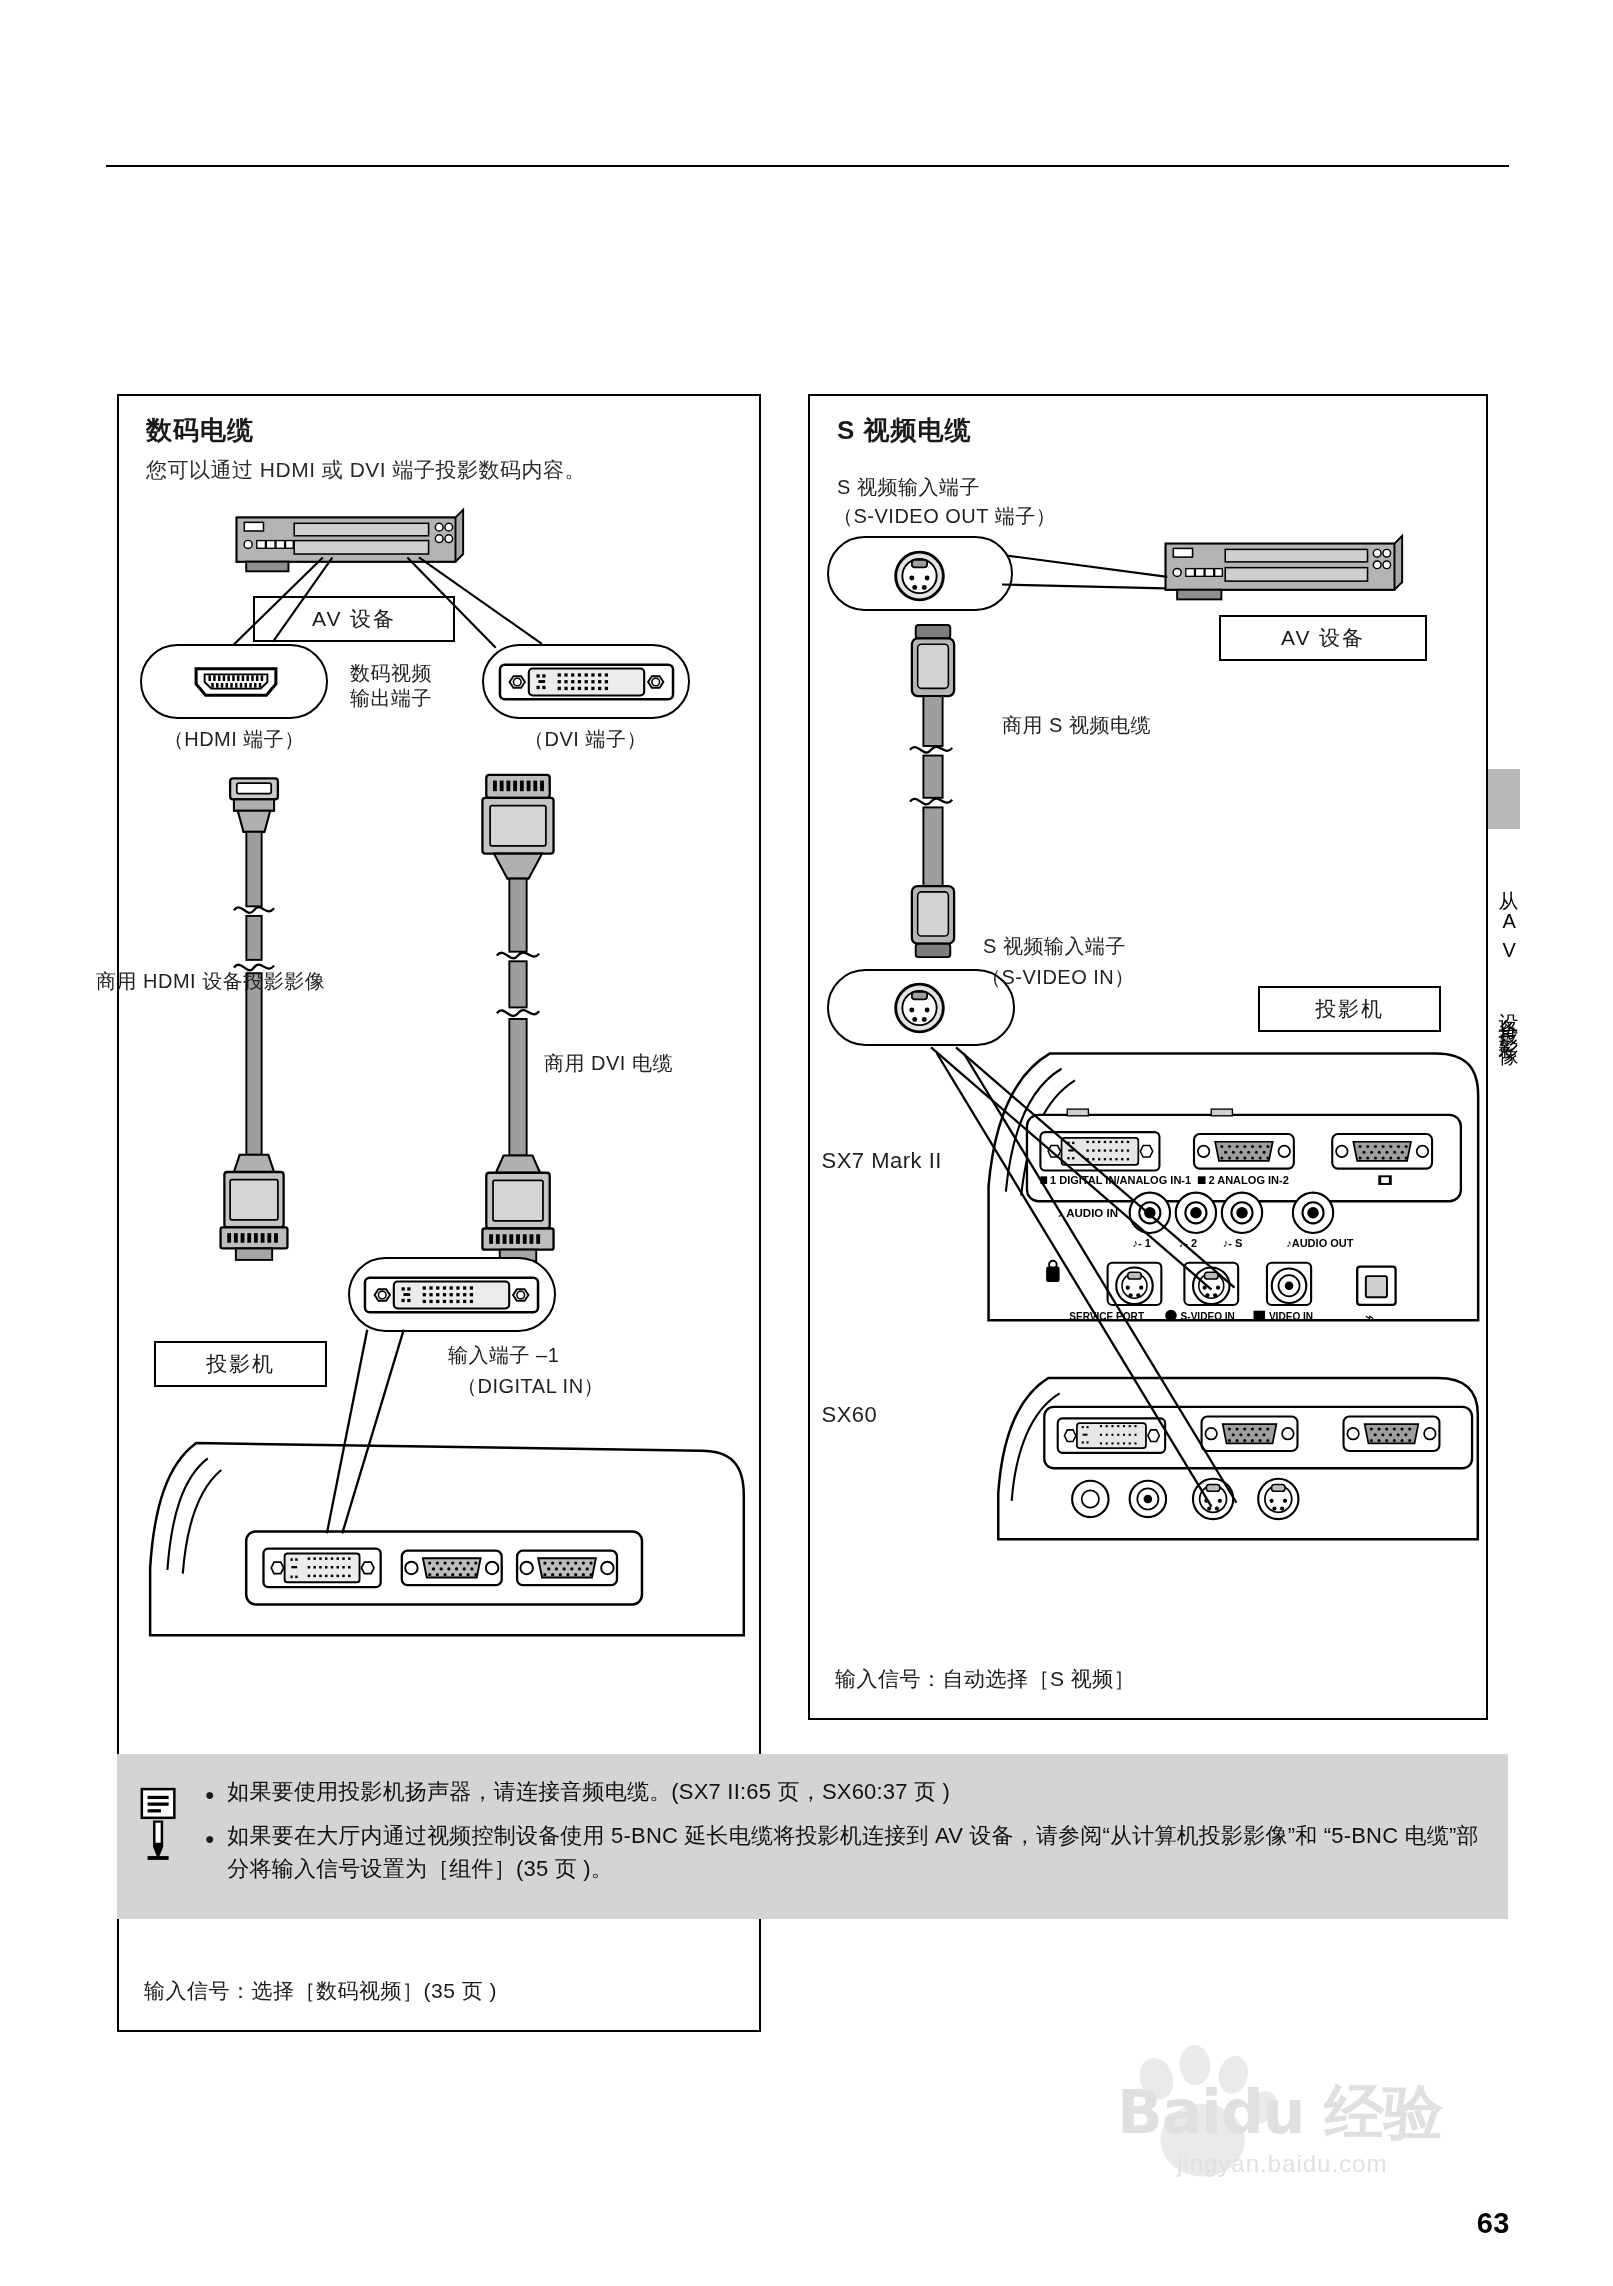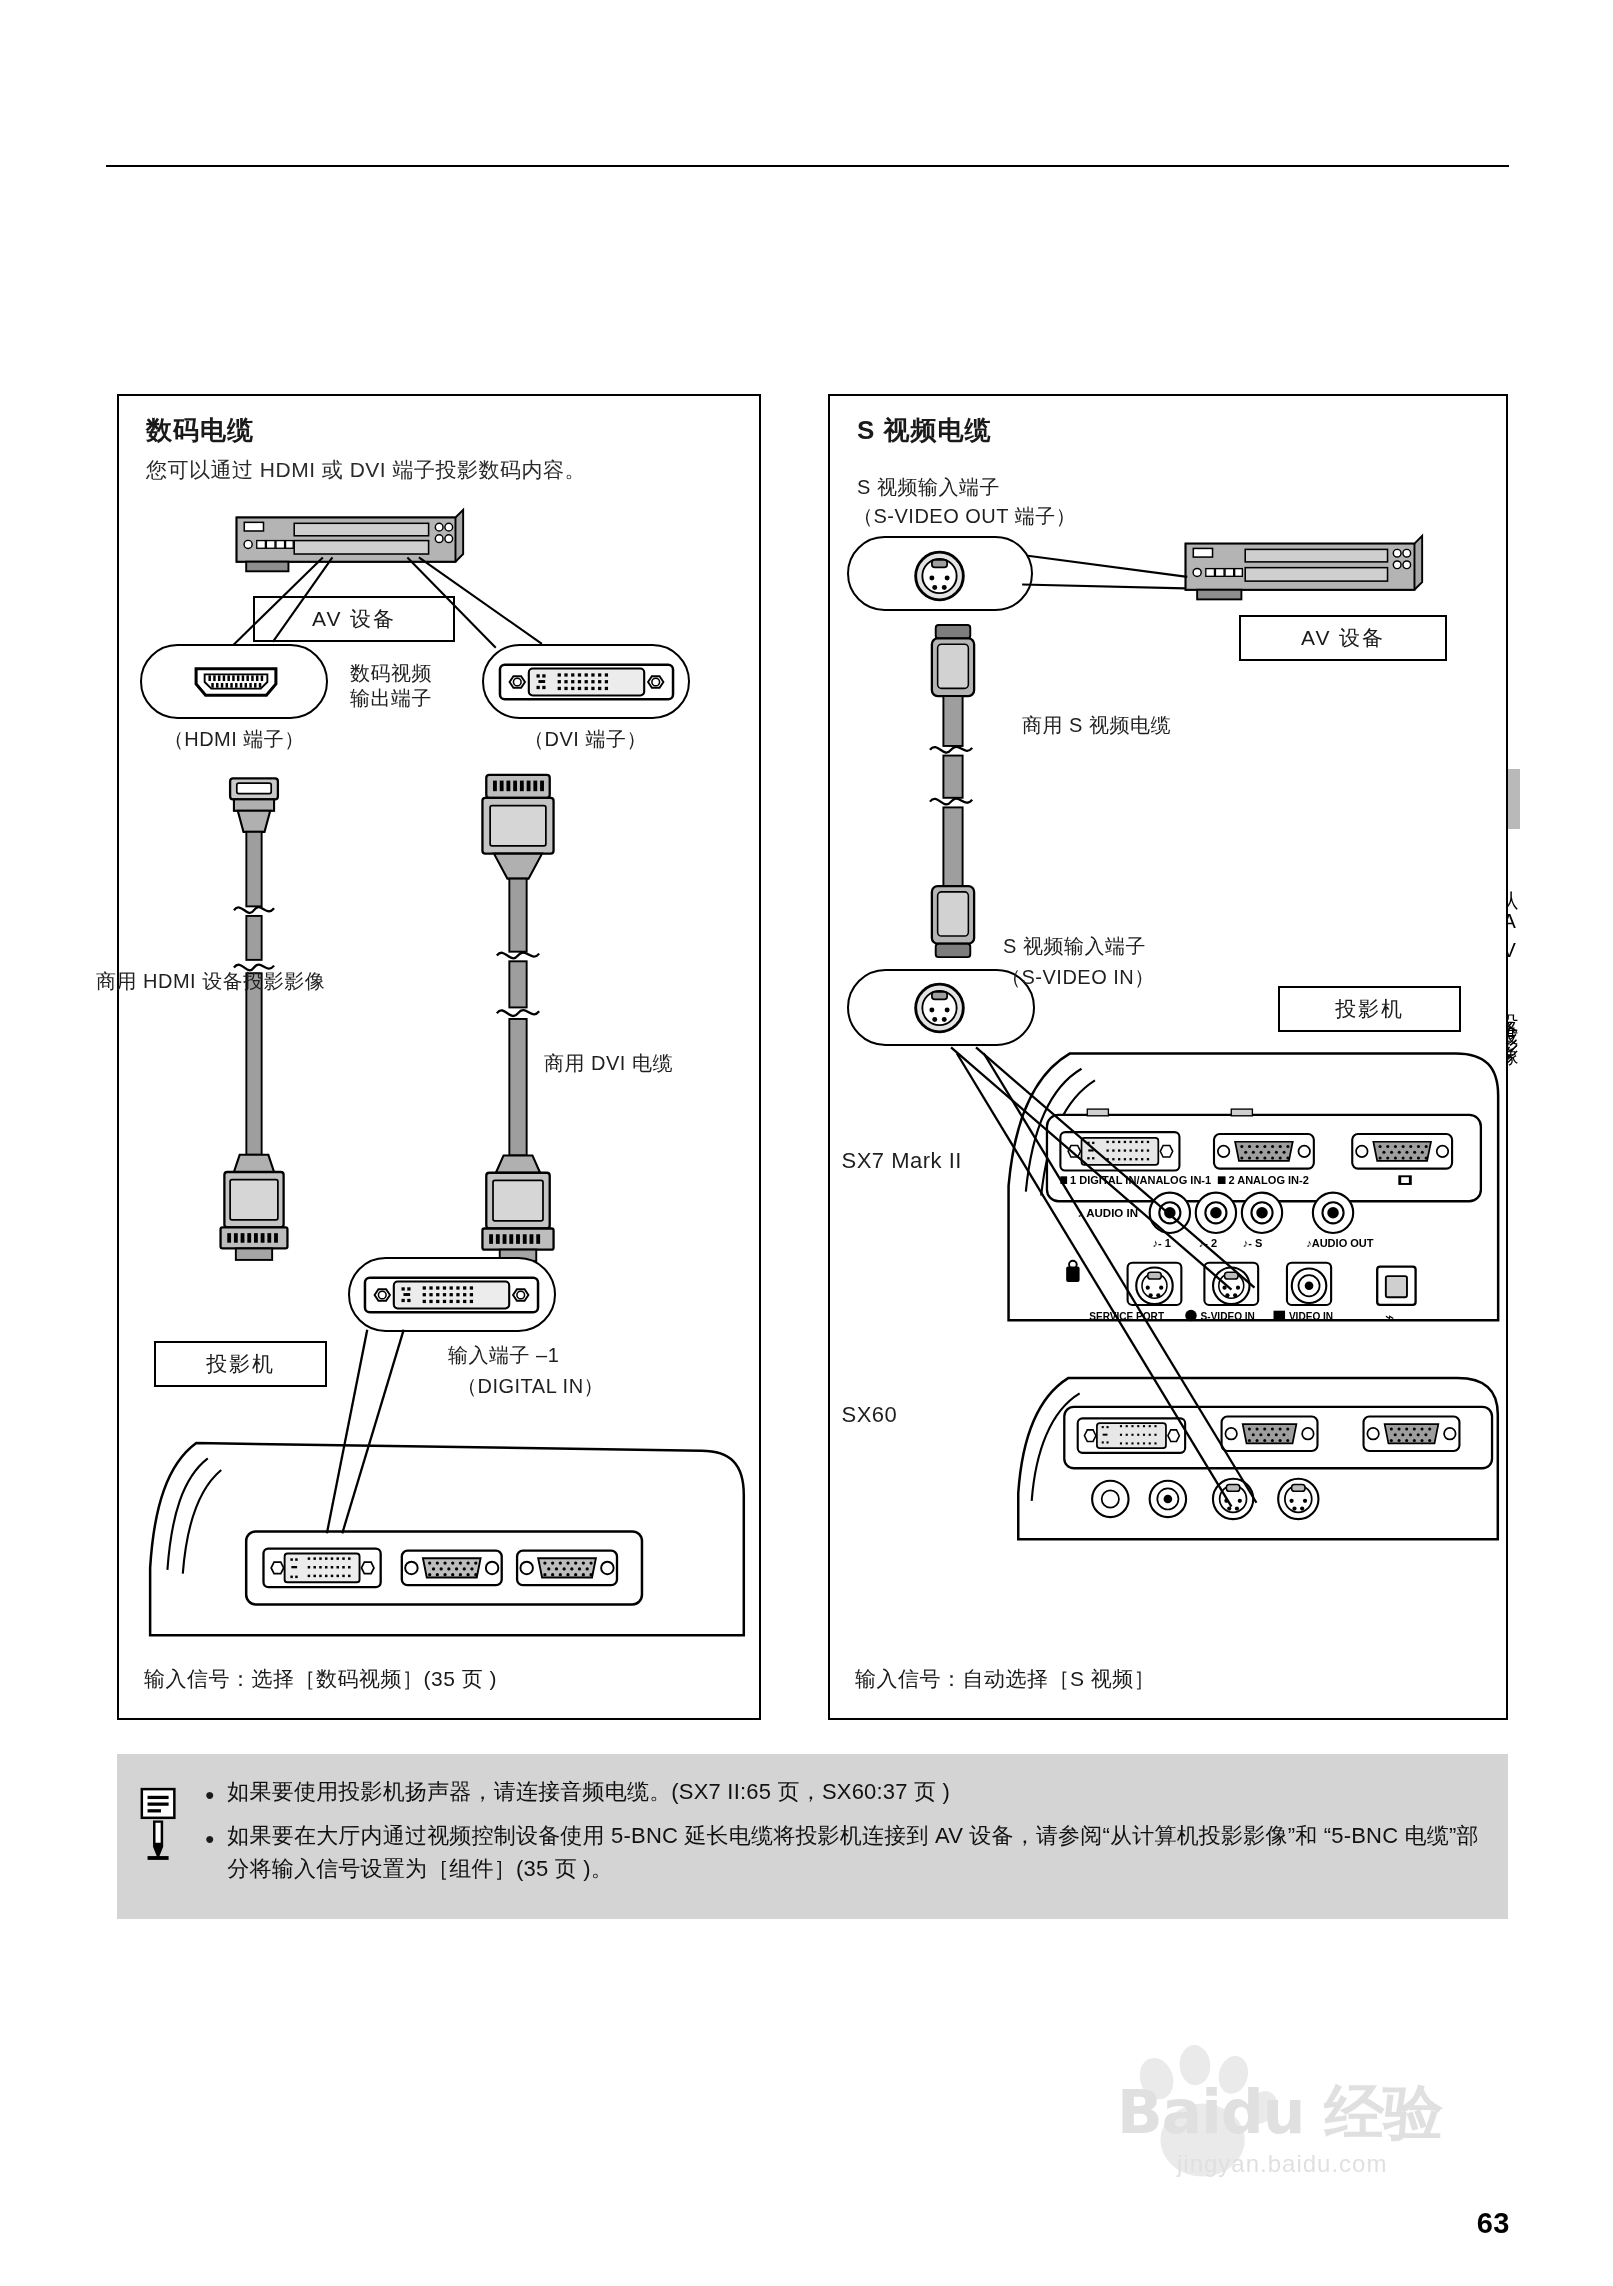--- a/index.html
+++ b/index.html
@@ -40,22 +40,22 @@
     font-size:20px; letter-spacing:6.7px; color:#000;
     white-space:nowrap;
   }
 
   
   .panel{
     position:absolute;
     border:2.4px solid #000;
     background:#fff;
   }
-  #panel-digital{ left:117px; top:394px; width:644px; height:1326px; }
-  #panel-svideo { left:828px;  top:394px; width:680px; height:1326px; }
+  #panel-digital{ left:117px; top:394px; width:644px; height:1638px; }
+  #panel-svideo { left:808px;  top:394px; width:680px; height:1326px; }
 
   .panel-title{
     position:absolute; left:27px; top:17.3px;
     font-size:26px; font-weight:bold; letter-spacing:1px;
   }
   .panel-sub{
     position:absolute; left:27px; top:60px;
     font-size:21px; letter-spacing:0.5px; color:#2a2a2a;
   }
 

